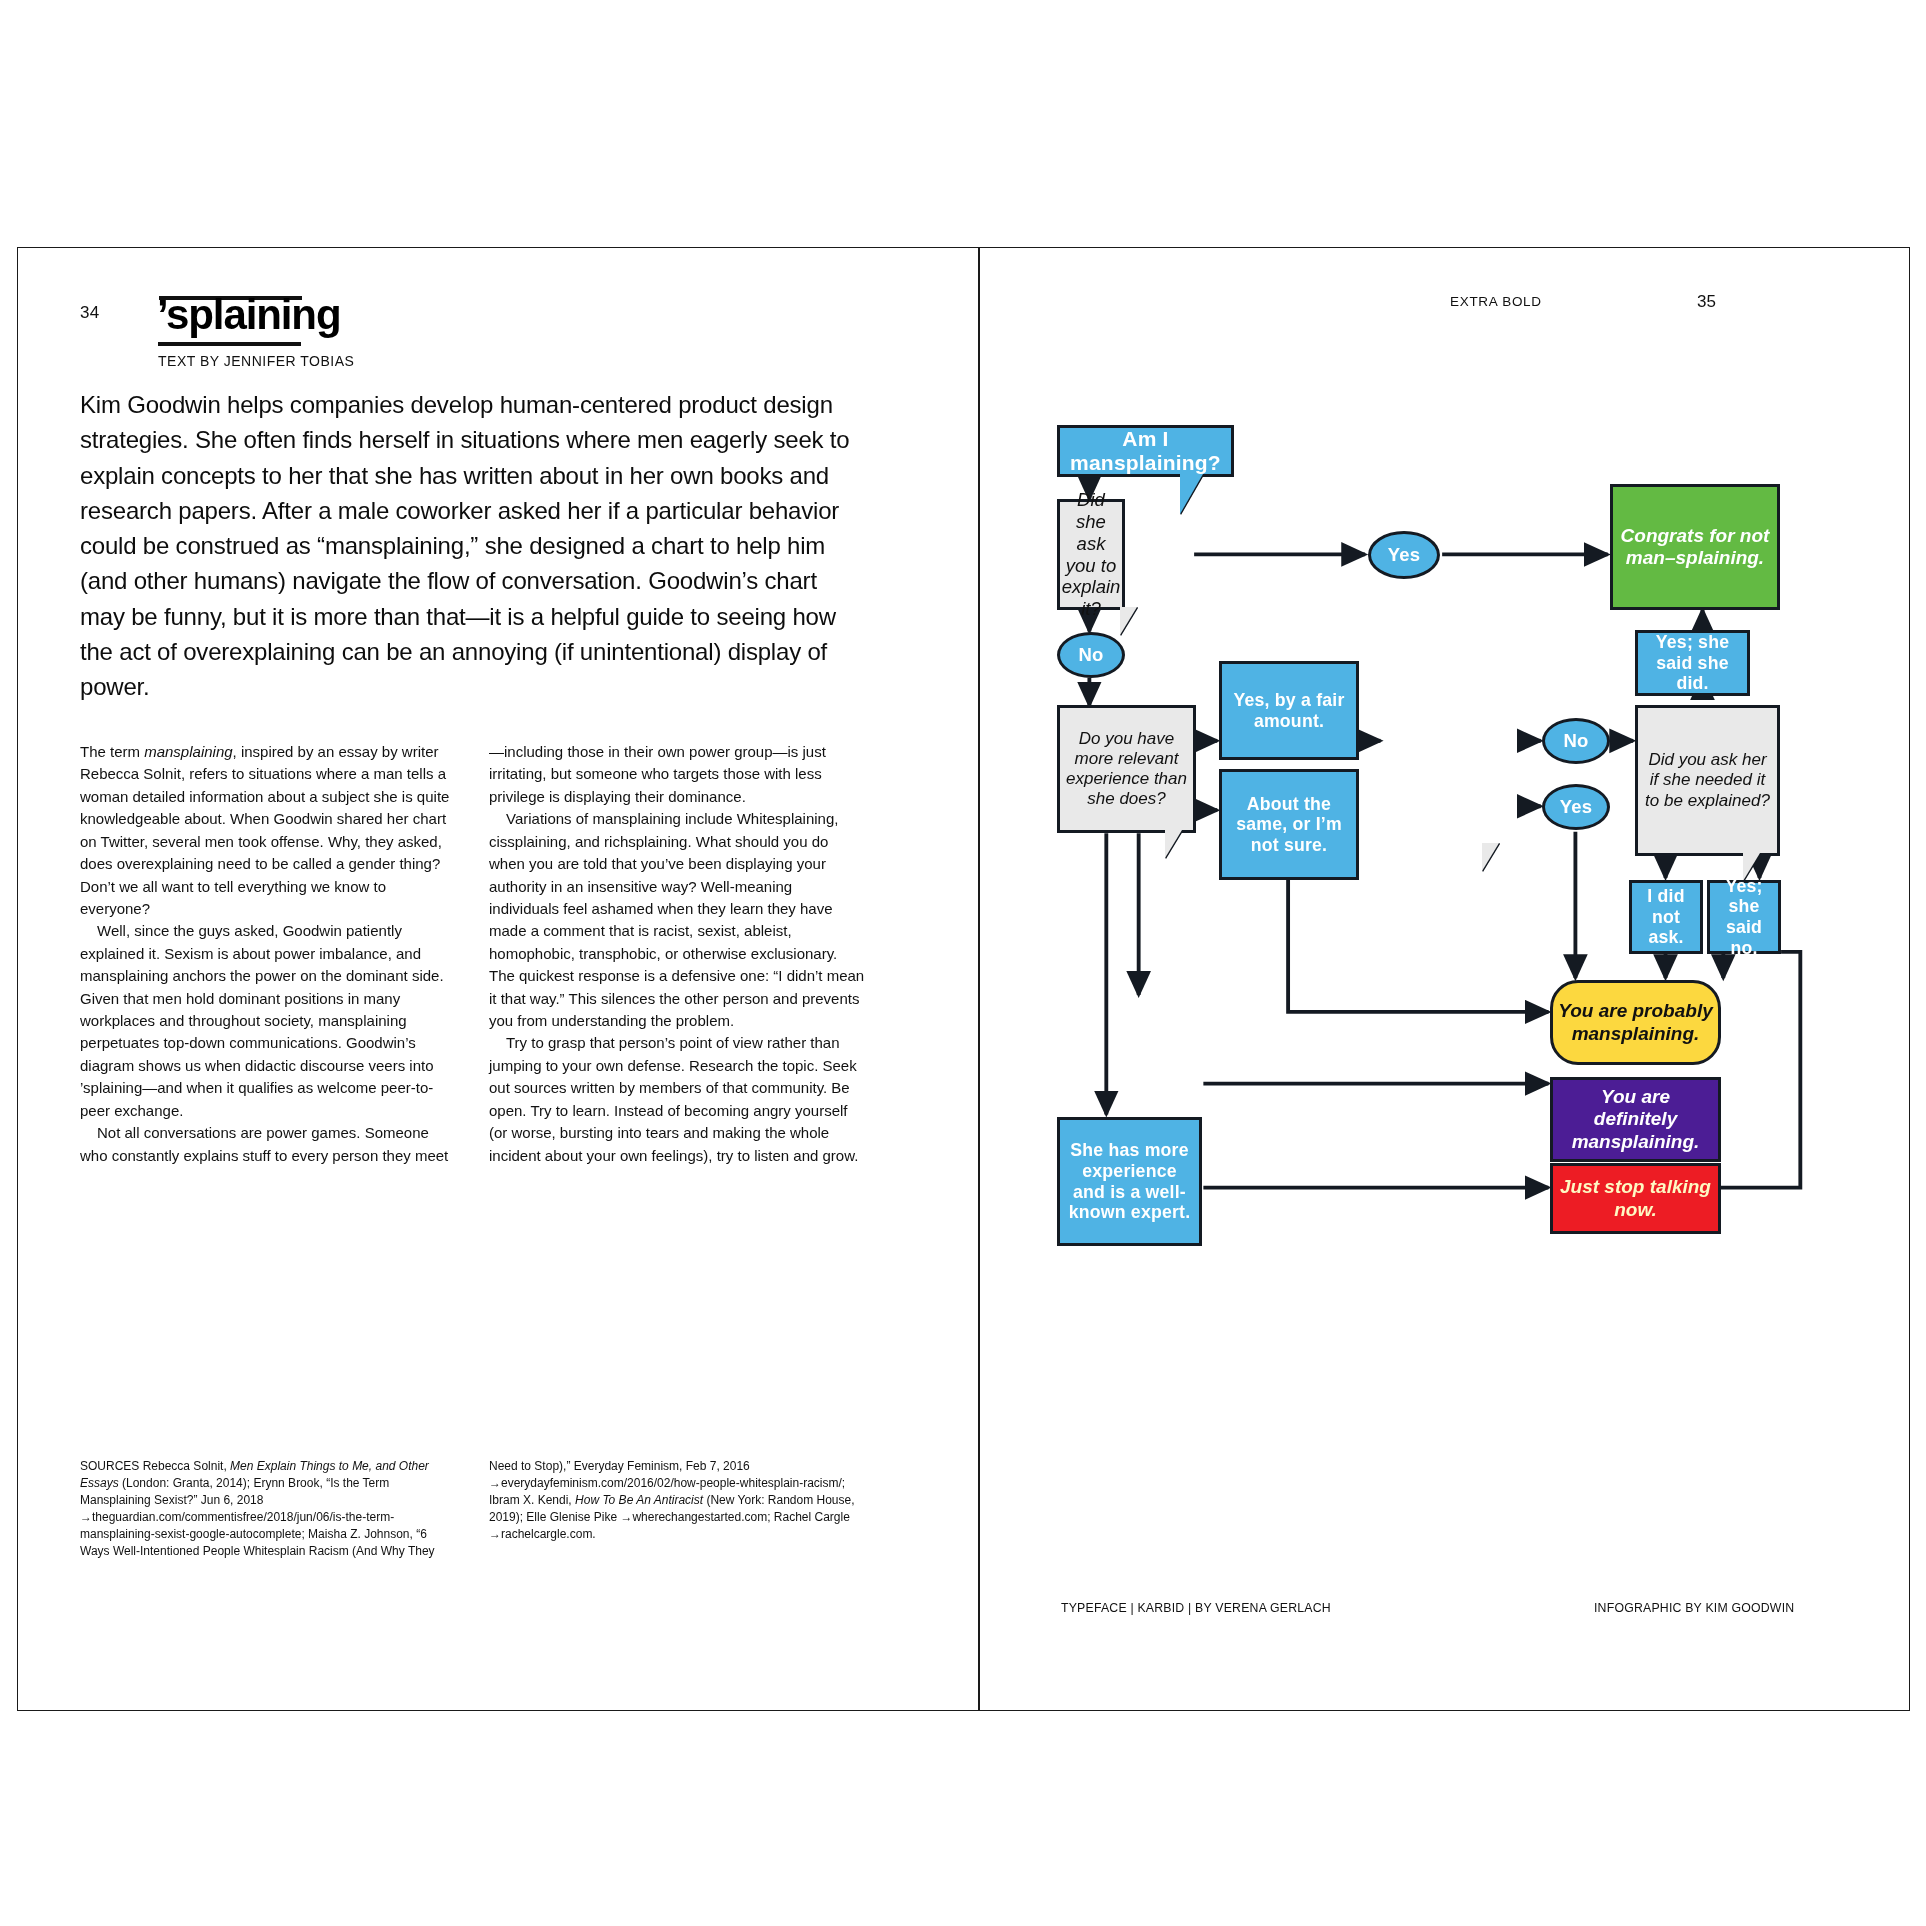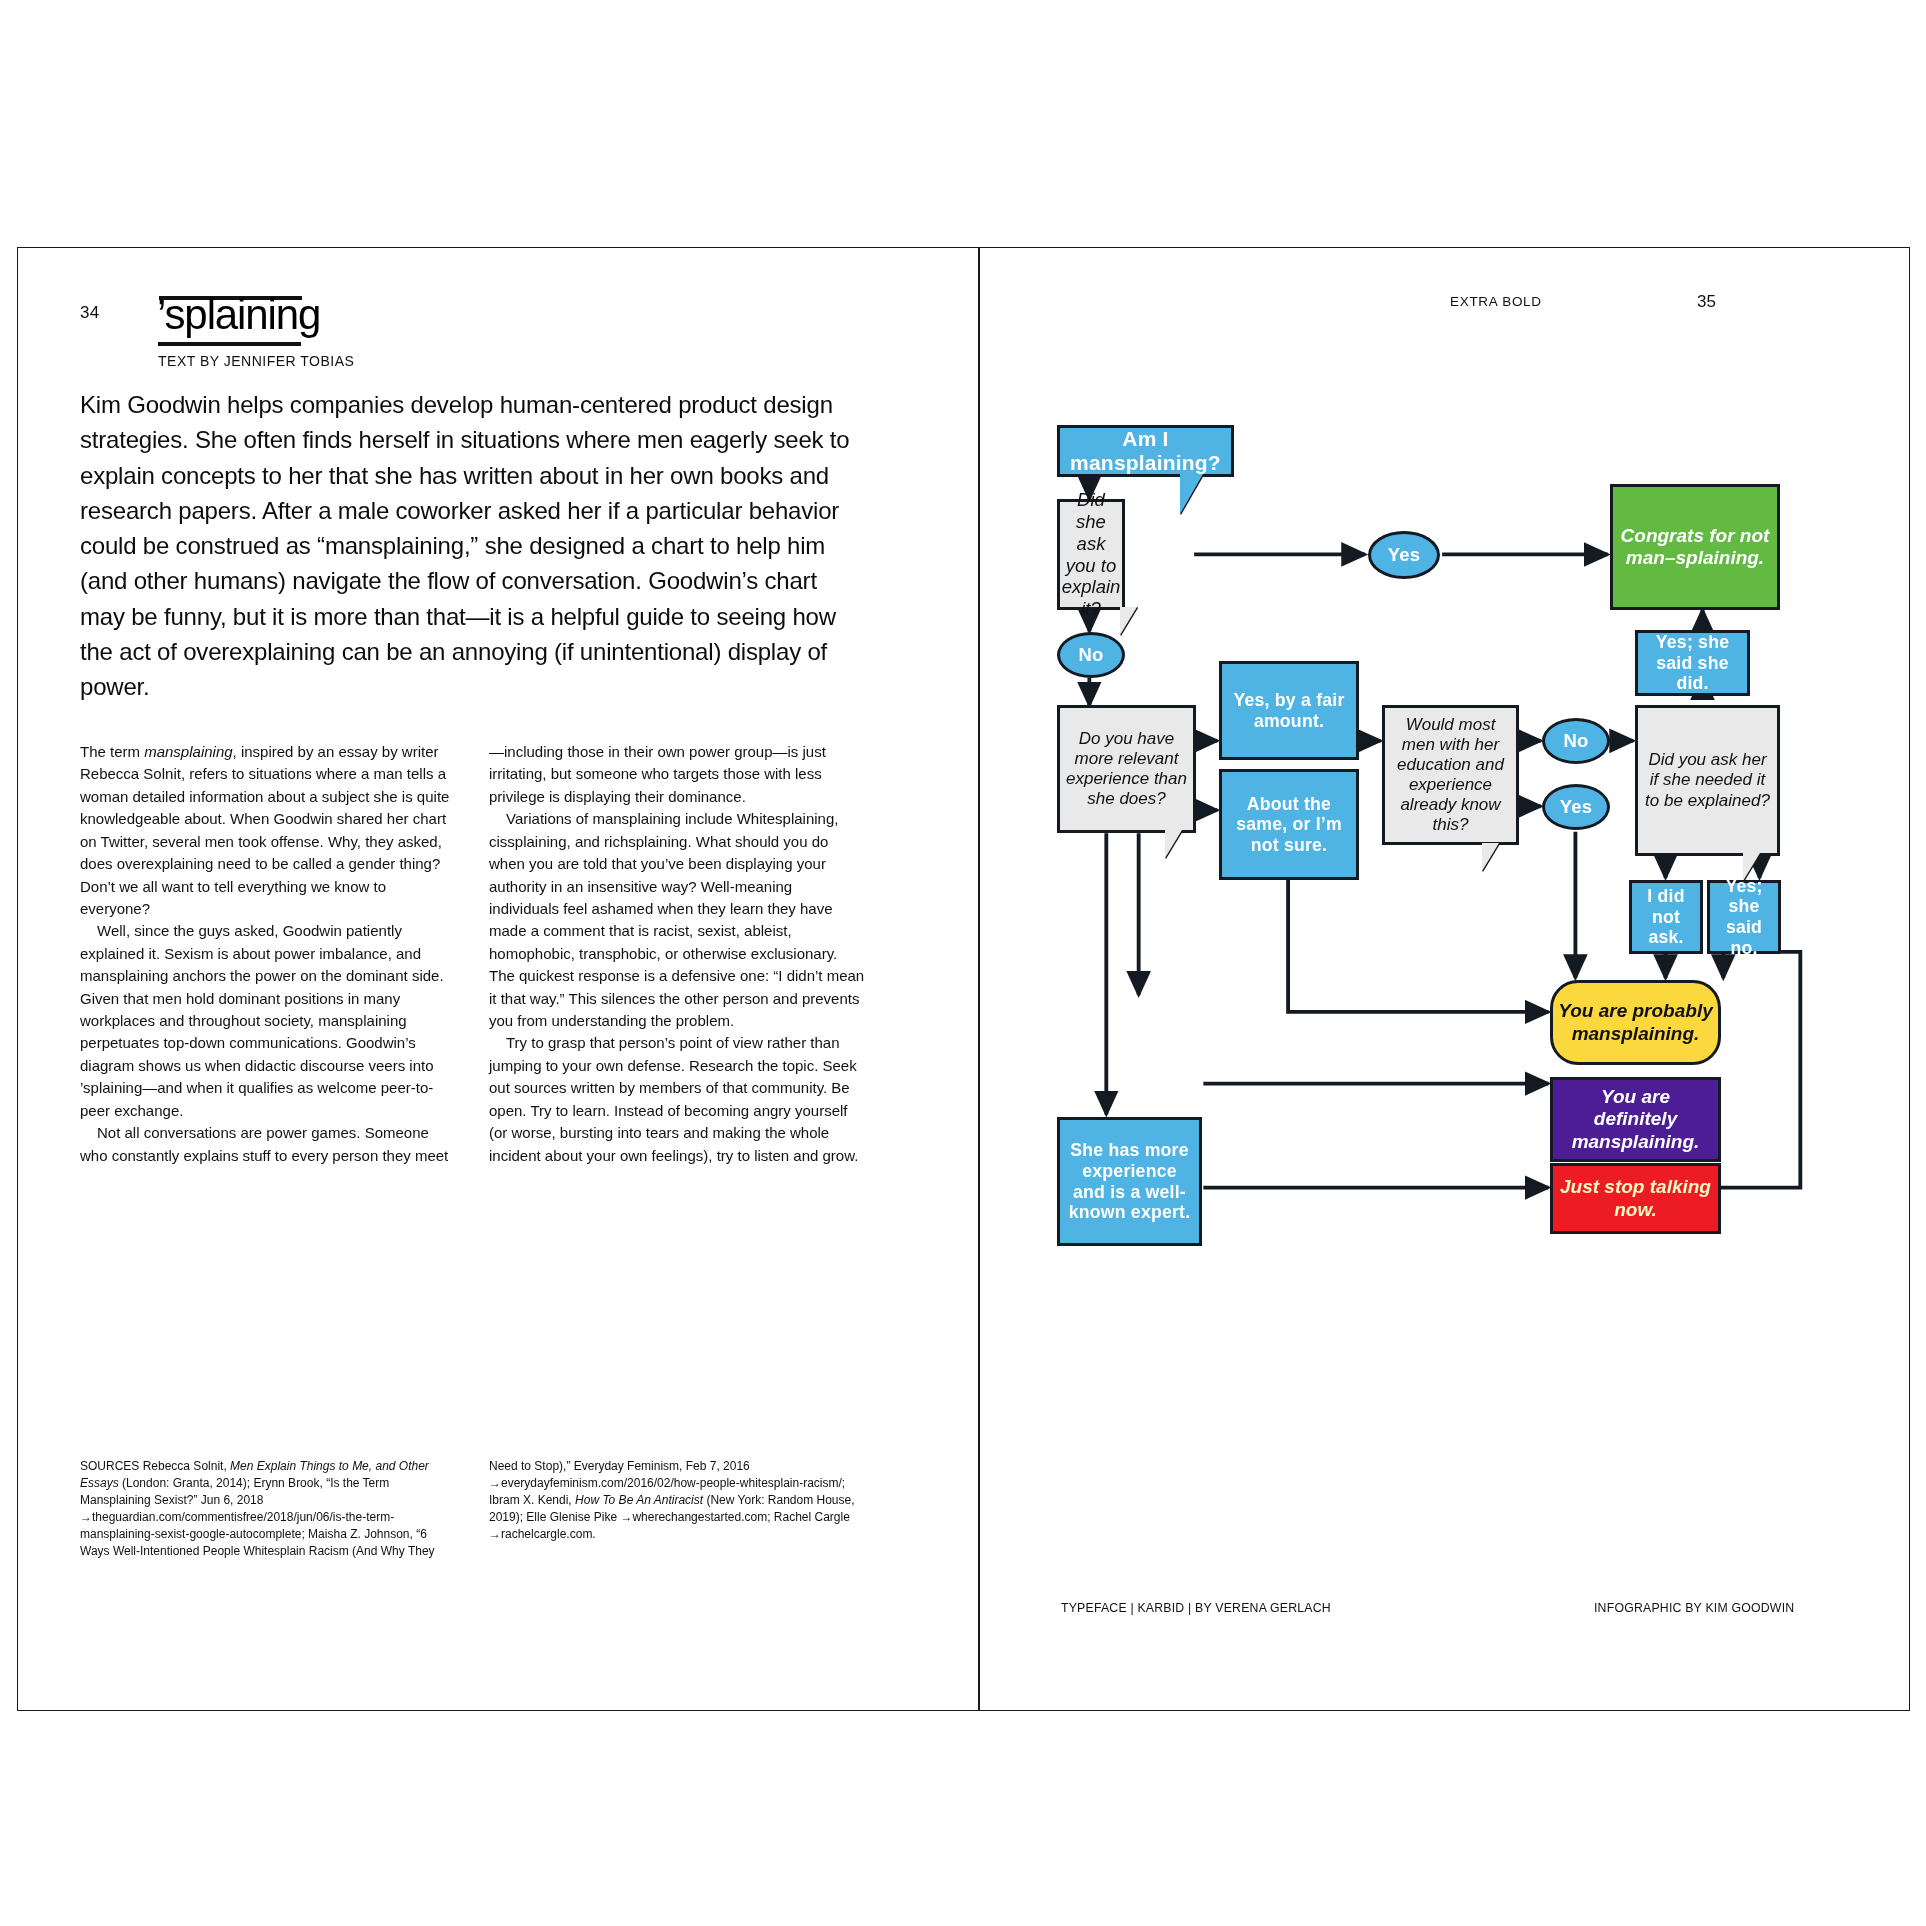--- a/index.html
+++ b/index.html
@@ -8,21 +8,21 @@
   #spread{position:relative;width:1926px;height:1926px;background:#ffffff;}
 
   
   .page{position:absolute;background:#ffffff;border:1.5px solid #1a1a1a;box-sizing:border-box;}
   #page-left{left:17px;top:247px;width:962px;height:1464px;}
   #page-right{left:979px;top:247px;width:931px;height:1464px;}
 
   
   #folio-left{position:absolute;left:62px;top:55px;font-size:17px;color:#111;letter-spacing:0.2px;}
   #rule-top-left{position:absolute;left:141px;top:48px;width:143px;height:3.9px;background:#111;}
-  #title{position:absolute;left:139px;top:46px;font-size:42px;font-weight:normal;letter-spacing:-1.1px;color:#000;line-height:1.0;}
+  #title{position:absolute;left:139px;top:46px;font-size:42px;font-weight:bold;letter-spacing:-1.1px;color:#000;line-height:1.0;}
   #rule-under-title{position:absolute;left:140px;top:94px;width:143px;height:3.9px;background:#111;}
   #byline{position:absolute;left:140px;top:105px;font-size:14px;letter-spacing:0.5px;color:#111;font-weight:400;}
 
   #intro{position:absolute;left:62px;top:139px;width:778px;font-size:24px;line-height:1.47;color:#0d0d0d;letter-spacing:-0.2px;}
 
   #cols{position:absolute;left:62px;top:493px;width:786px;height:878px;
         column-count:2;column-gap:32px;font-size:15px;line-height:1.495;color:#111;text-align:left;}
   #cols p{margin:0;}
   #cols p + p{text-indent:17px;}
   #cols em{font-style:italic;}
@@ -187,23 +187,20 @@
 
       <div class="node blue" style="left:162px;top:344px;width:140px;height:111px;">
         <span class="txt">About the same, or I’m not sure.</span>
       </div>
 
 
       <div class="node blue" style="left:0px;top:692px;width:145px;height:129px;">
         <span class="txt">She has more experience and is a well-known expert.</span>
       </div>
 
-      <div class="node gray" style="left:325px;top:280px;width:137px;height:140px;font-size:17px;">
-        <span class="txt">Would most men with her education and experience already know this?</span>
-      </div>
       <div style="position:absolute;left:425px;top:418px;width:0;height:0;
                   border-left:17px solid #e9e9e9;border-bottom:28px solid transparent;
                   filter:drop-shadow(1.9px 0 0 #141a22) drop-shadow(0 1.9px 0 #141a22);"></div>
 
       <div class="node blue oval" style="left:485px;top:293px;width:68px;height:46px;font-size:18.5px;">
         <span class="txt">No</span>
       </div>
 
       <div class="node blue oval" style="left:485px;top:359px;width:68px;height:46px;font-size:18.5px;">
         <span class="txt">Yes</span>

